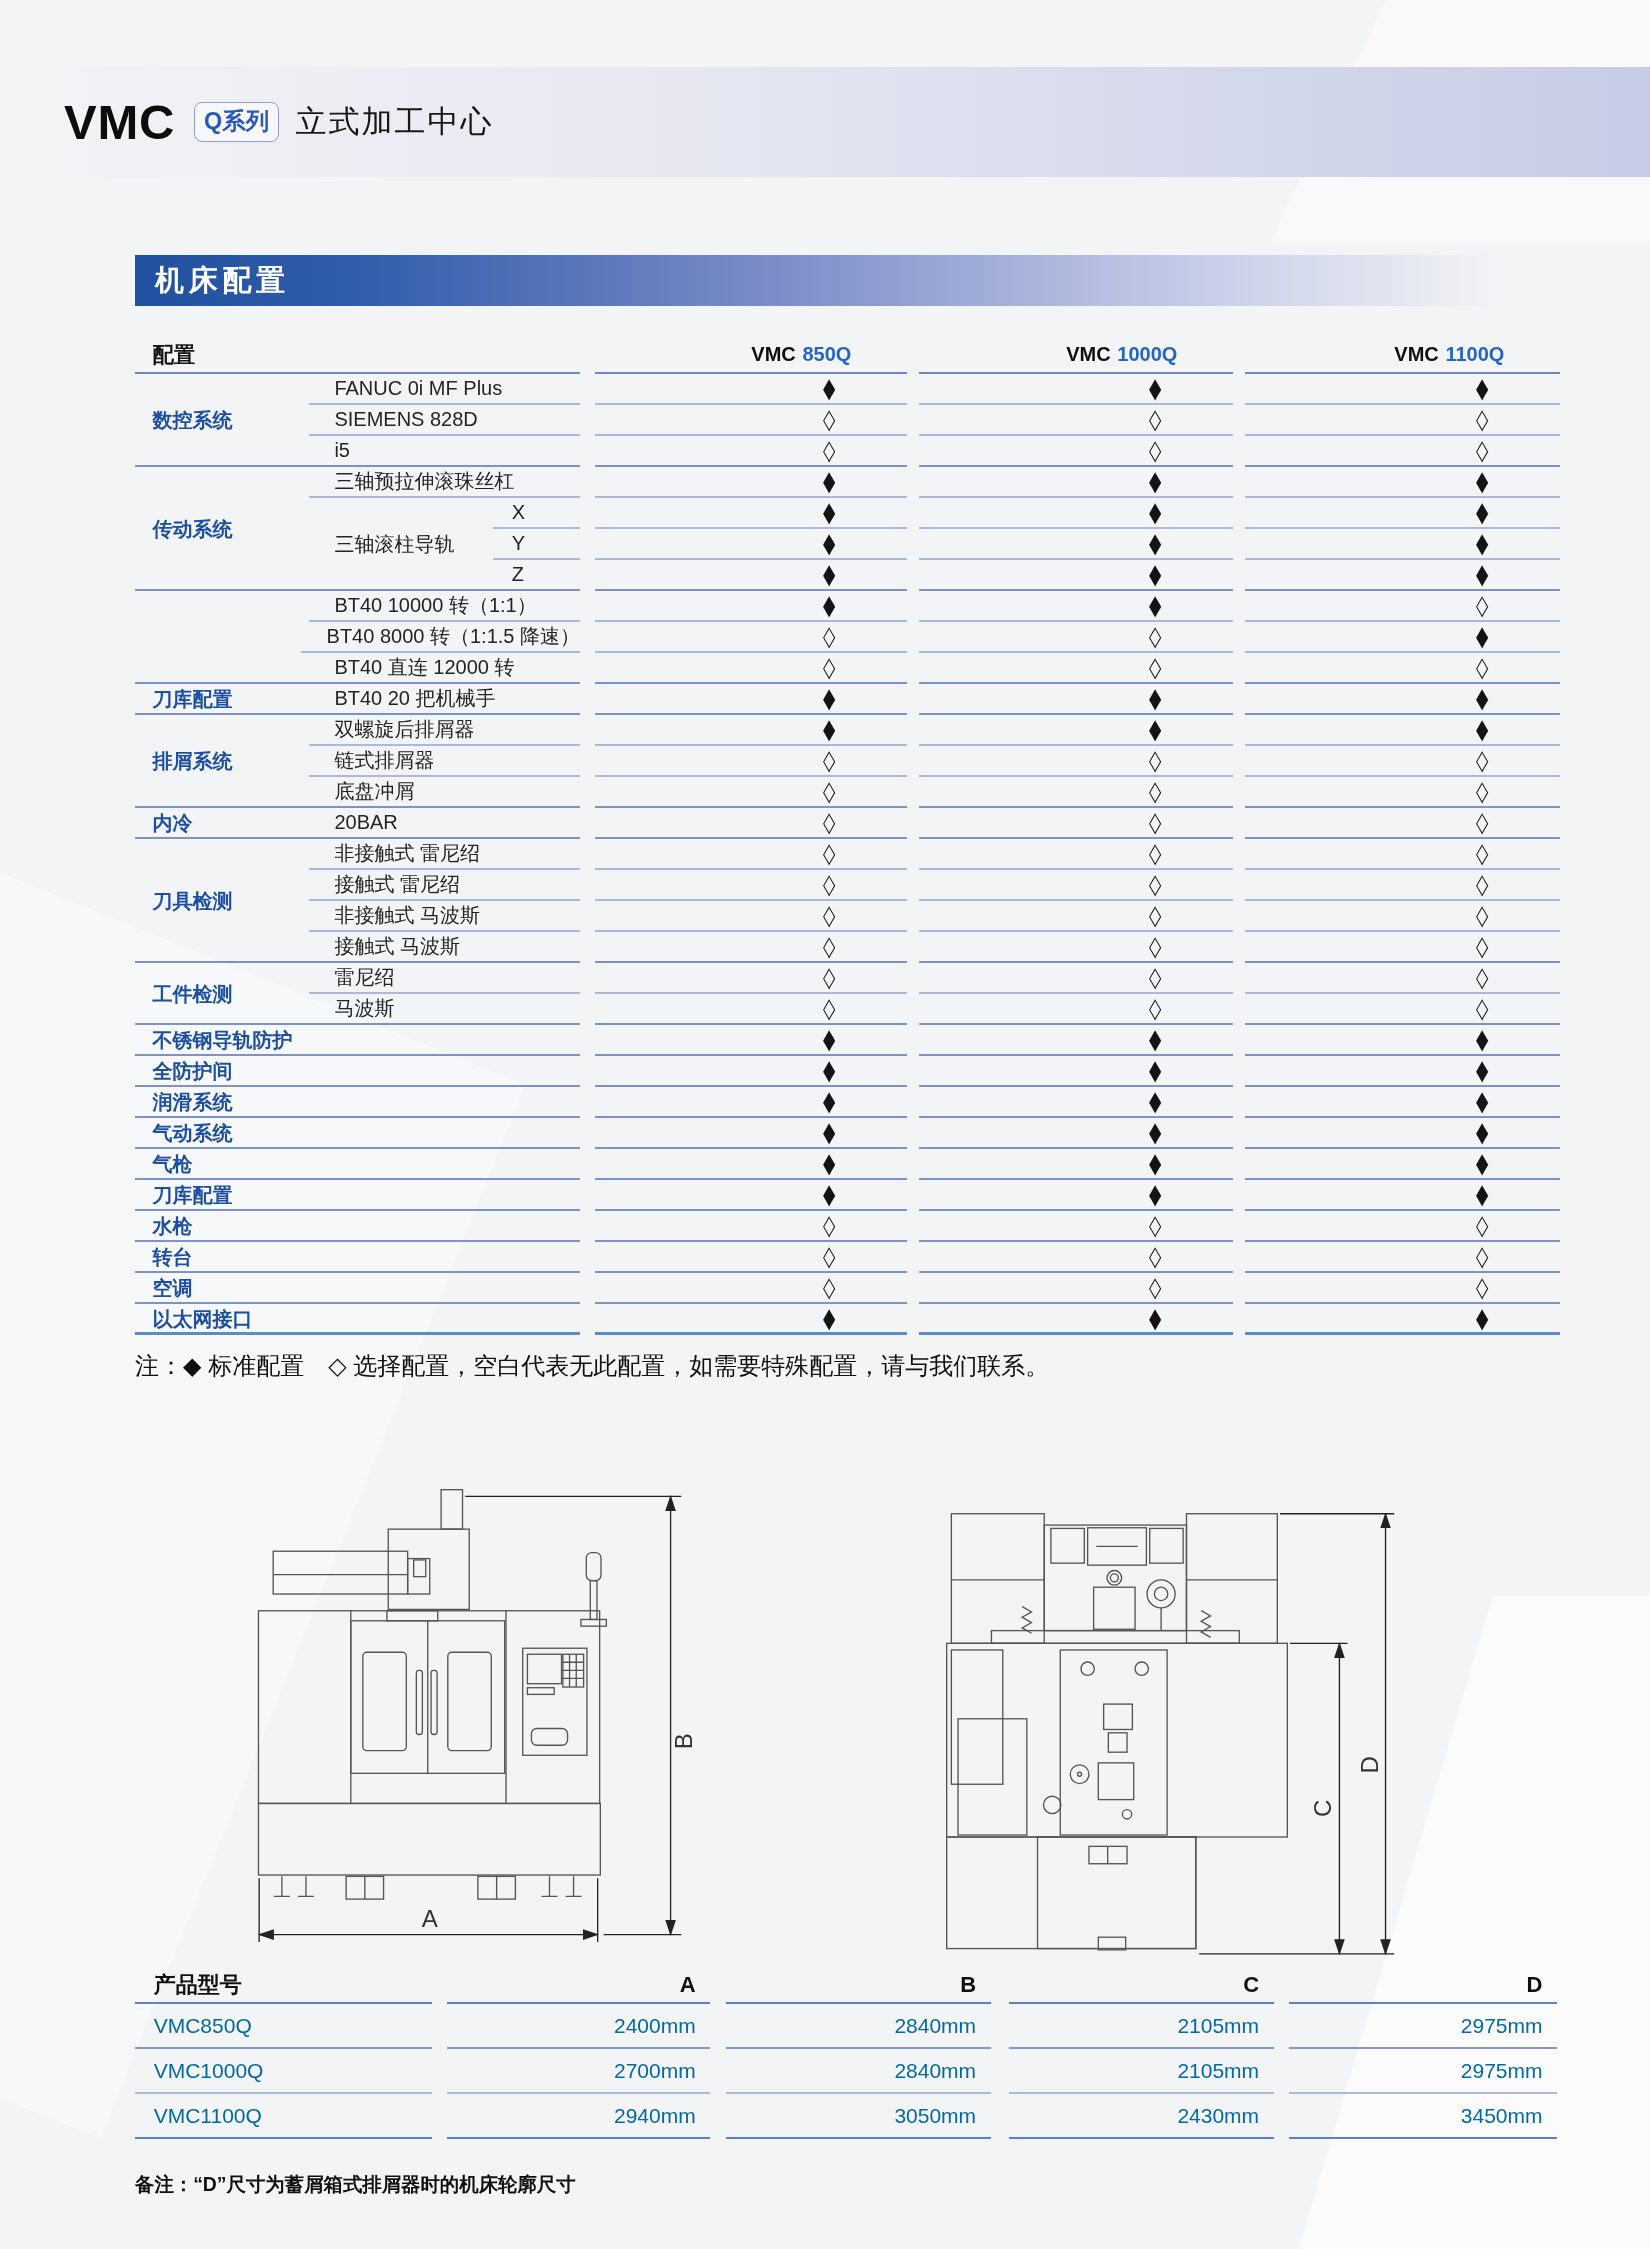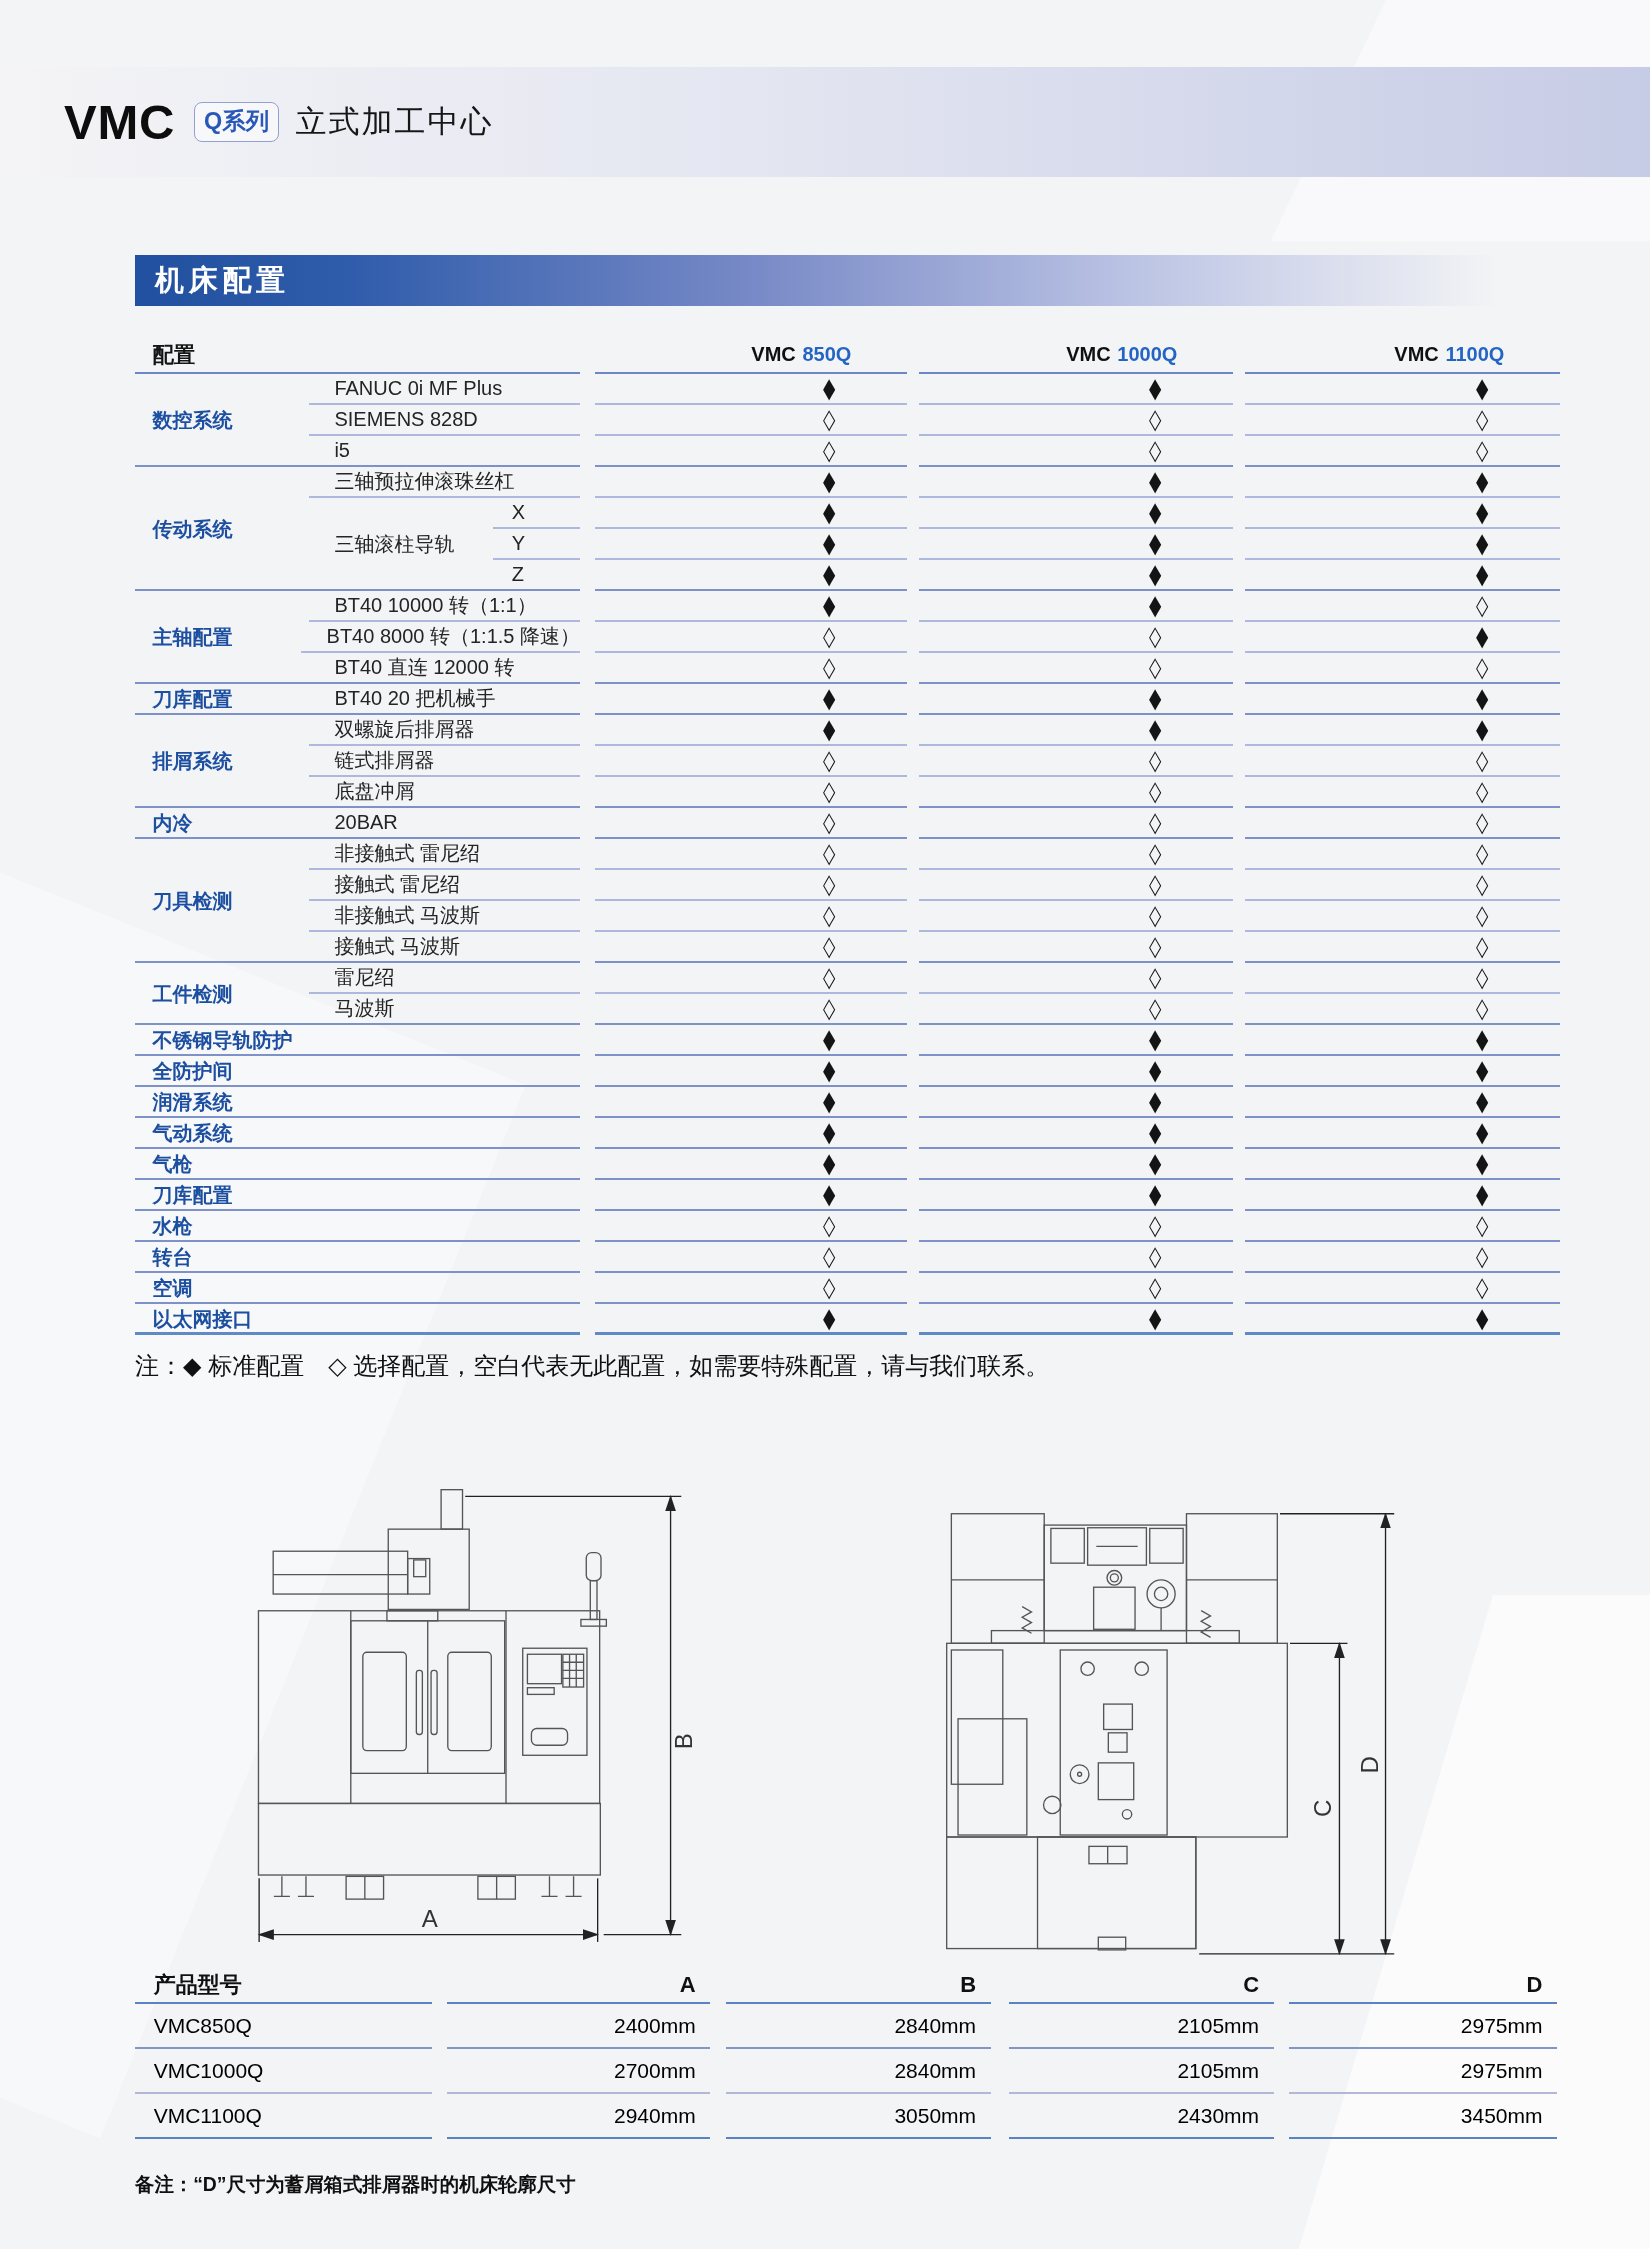--- a/index.html
+++ b/index.html
@@ -58,21 +58,21 @@
   .dtable{margin:20px 0 0 135px;width:1423px;}
   .drow{display:flex;height:45px;}
   .dhead{height:36px;}
   .dcell{display:flex;align-items:center;box-sizing:border-box;}
   .dc0{width:297px;padding-left:18.7px;}
   .dc1{width:263px;margin-left:15.4px;justify-content:flex-end;padding-right:14.7px;}
   .dc2{width:265px;margin-left:15.4px;justify-content:flex-end;padding-right:14.7px;}
   .dc3{width:265px;margin-left:18px;justify-content:flex-end;padding-right:14.7px;}
   .dc4{width:268px;margin-left:15.4px;justify-content:flex-end;padding-right:14.7px;}
   .dhead .dcell{font-weight:700;font-size:22px;color:#101010;border-bottom:2px solid #5c82c4;}
-  .drow.databody .dcell{font-size:21px;color:#000000;}
+  .drow.databody .dcell{font-size:21px;color:#0369a1;}
   .bb-d0{border-bottom:2px solid #8295cc;}
   .bb-d1{border-bottom:2px solid #b3b8d8;}
   .bb-d2{border-bottom:2.7px solid #5c82c4;}
   .dims-note{margin:32px 0 0 135px;font-size:19.4px;font-weight:700;color:#101010;}
 </style>
 </head>
 <body>
 
 <div class="page">
   <div class="sw sw-top"></div>
@@ -233,21 +233,20 @@
               </div>
               <div class="c-data d1 bb-strong">
                 <div class="mk">◆</div>
               </div>
               <div class="c-data d2 bb-strong">
                 <div class="mk">◆</div>
               </div>
             </div>
           </div>
           <div class="cgroup">
-            <div class="cat-label">主轴配置</div>
             <div class="crow">
               <div class="c-left">
                 <div class="c-catsp"></div>
                 <div class="c-item bb-light">
                   <div class="item-label">BT40 10000 转（1:1）</div>
                 </div>
               </div>
               <div class="c-data d0 bb-light">
                 <div class="mk">◆</div>
               </div>

